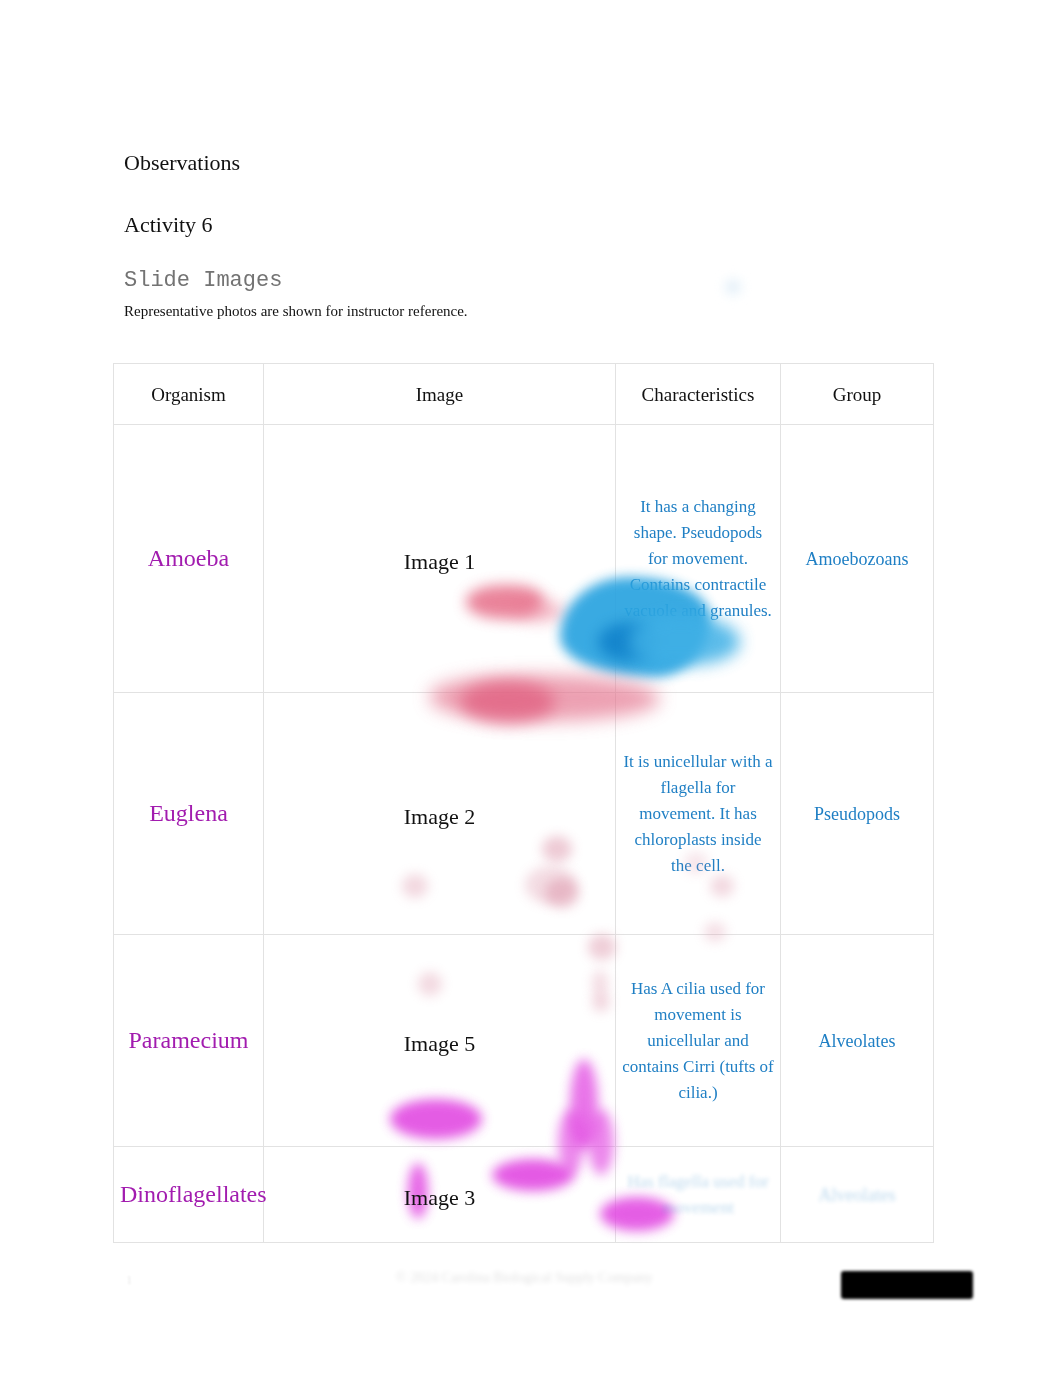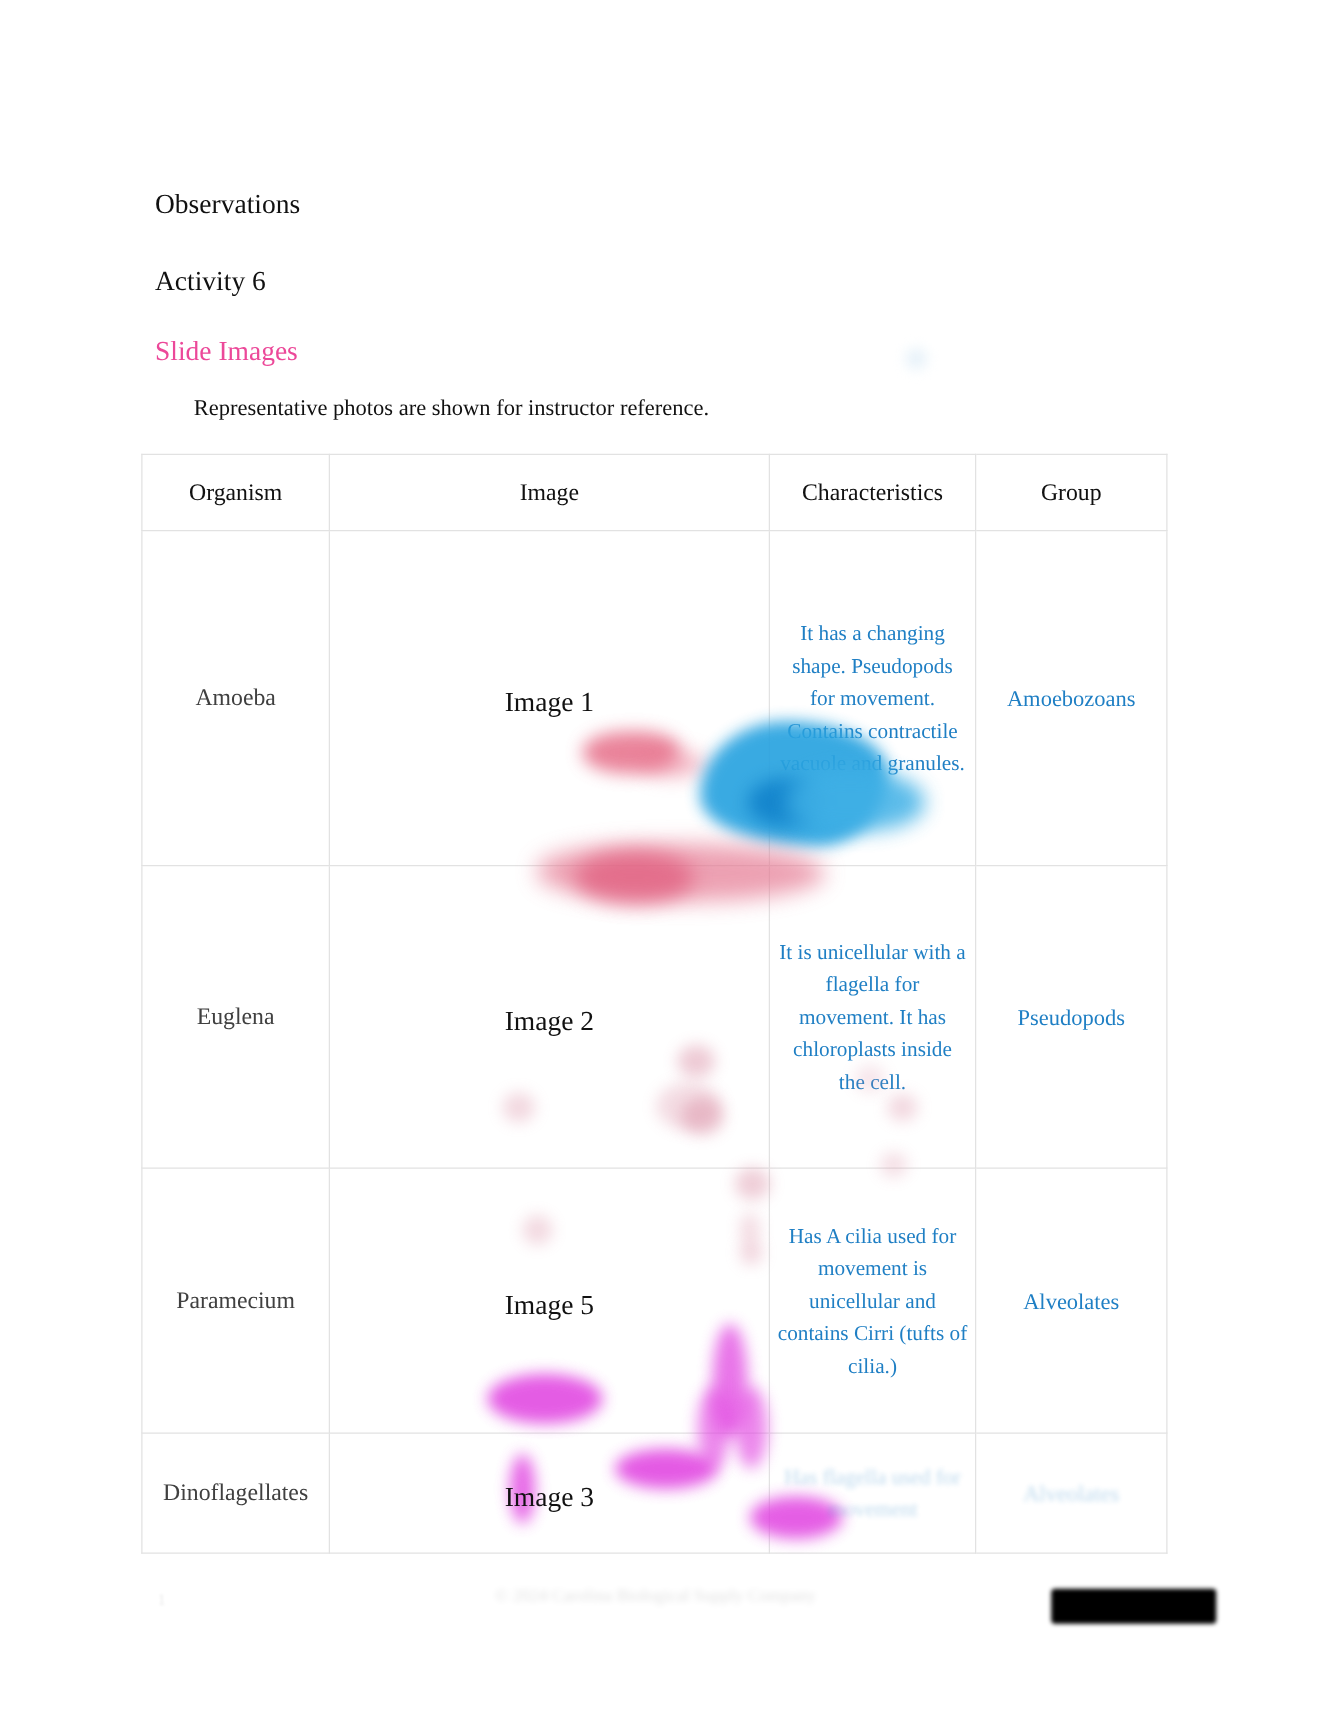--- a/index.html
+++ b/index.html
@@ -41,32 +41,32 @@
     line-height: 30px;
     color: #111111;
     white-space: nowrap;
   }
   .h-slide {
     position: absolute;
     left: 124px;
     top: 266px;
     font-size: 22px;
     line-height: 30px;
-    color: #ec4899;
-    white-space: nowrap;
+    color: #737373;
+    white-space: nowrap;
+    font-family: Liberation Mono, monospace;
   }
   .p-note {
     position: absolute;
     left: 124px;
-    top: 314px;
-    font-size: 18px;
+    top: 299px;
+    font-size: 15px;
     line-height: 24px;
     color: #111111;
     white-space: nowrap;
-    margin-left: 31px;
   }
 
   
   .faint-artifact {
     position: absolute;
     left: 718px;
     top: 272px;
     width: 30px;
     height: 30px;
     background: radial-gradient(circle, rgba(225,238,248,0.85) 0%, rgba(245,250,253,0.4) 55%, rgba(255,255,255,0) 75%);
@@ -100,23 +100,23 @@
   .col-group    { width: 153px; }
 
   thead td {
     height: 52px;
     font-size: 19px;
     line-height: 25px;
     color: #111111;
   }
 
   .cell-organism {
-    font-size: 19px;
+    font-size: 24px;
     line-height: 29px;
-    color: #404040;
+    color: #a21caf;
     margin-top: 36px;
   }
   .cell-char {
     font-size: 17px;
     line-height: 26px;
     color: #1f7fc4;
     padding-left: 10px;
     padding-right: 10px;
   }
   .cell-group {

